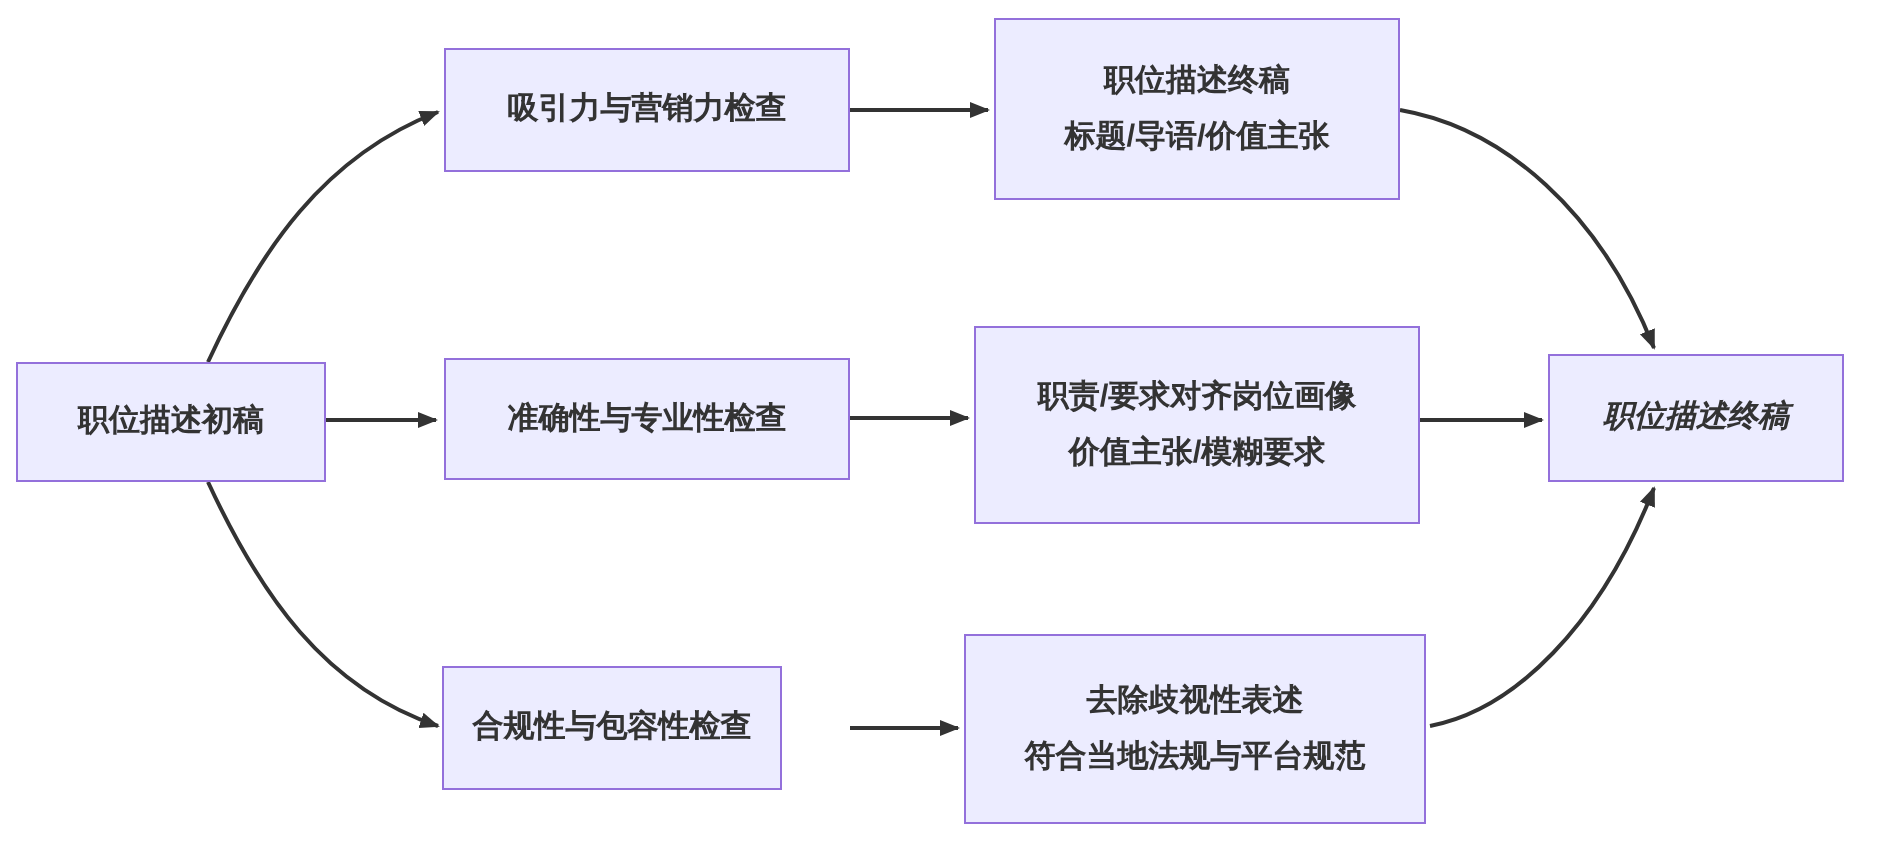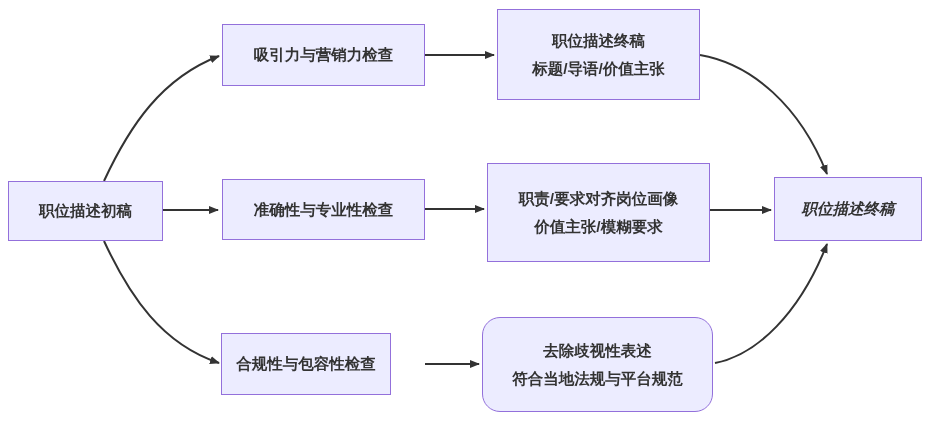--- a/index.html
+++ b/index.html
@@ -89,21 +89,21 @@
   <div class="node" style="left:497px; top:9px; width:203px; height:91px;">
     <span>职位描述终稿</span>
     <span>标题/导语/价值主张</span>
   </div>
 
   <div class="node" style="left:487px; top:163px; width:223px; height:99px;">
     <span>职责/要求对齐岗位画像</span>
     <span>价值主张/模糊要求</span>
   </div>
 
-  <div class="node" style="left:482px; top:317px; width:231px; height:95px;border-radius:18px;">
+  <div class="node" style="left:482px; top:317px; width:231px; height:95px;">
     <span>去除歧视性表述</span>
     <span>符合当地法规与平台规范</span>
   </div>
 
   <div class="node" style="left:774px; top:177px; width:148px; height:64px;font-style:italic;">
     <span>职位描述终稿</span>
   </div>
 
 </div>
 

